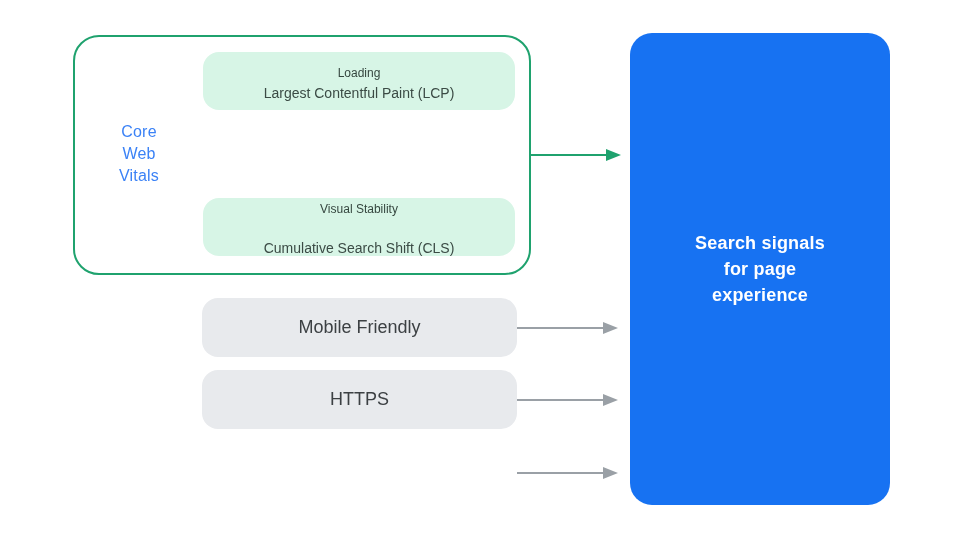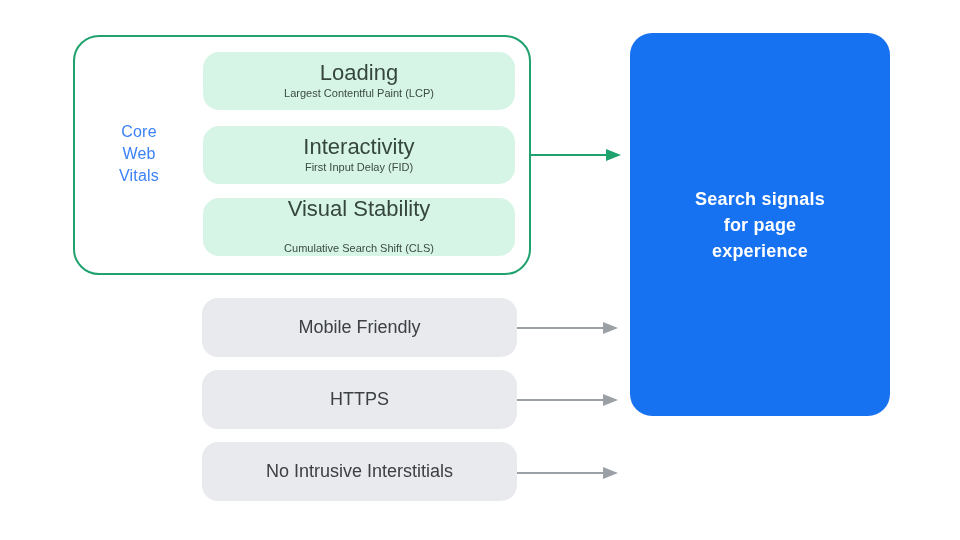--- a/index.html
+++ b/index.html
@@ -43,27 +43,27 @@
     display: flex;
     flex-direction: column;
     align-items: center;
     justify-content: center;
   }
   .mint-pill.p1 { top: 52px; }
   .mint-pill.p2 { top: 126px; }
   .mint-pill.p3 { top: 198px; justify-content: space-between; }
   .pill-title {
     color: #35463F;
-    font-size: 22px;
+    font-size: 12px;
     font-weight: 500;
     line-height: 22px;
   }
   .pill-sub {
     color: #3B4B45;
-    font-size: 11px;
+    font-size: 14px;
     font-weight: 400;
     line-height: 15px;
     margin-top: 2px;
   }
   
   .gray-pill {
     position: absolute;
     left: 202px;
     width: 315px; height: 59px;
     background: #E8EAED;
@@ -83,21 +83,21 @@
   
   .arrow { position: absolute; }
   .arrow.green { left: 531px; top: 148px; }
   .arrow.a1 { left: 517px; top: 321px; }
   .arrow.a2 { left: 517px; top: 393px; }
   .arrow.a3 { left: 517px; top: 466px; }
   
   .blue-panel {
     position: absolute;
     left: 630px; top: 33px;
-    width: 260px; height: 383px;
+    width: 260px; height: 472px;
     background: #1772F2;
     border-radius: 22px;
     display: flex;
     align-items: center;
     justify-content: center;
   }
   .blue-text {
     color: #ffffff;
     text-align: center;
     white-space: pre-line;
@@ -116,46 +116,39 @@
 
   <div class="cwv-label">Core
 Web
 Vitals</div>
 
   <div class="mint-pill p1">
     <div class="pill-title">Loading</div>
     <div class="pill-sub">Largest Contentful Paint (LCP)</div>
   </div>
 
-  <div class="mint-pill p2">
-    <div class="pill-title">Interactivity</div>
-    <div class="pill-sub">First Input Delay (FID)</div>
-  </div>
 
   <div class="mint-pill p3">
     <div class="pill-title">Visual Stability</div>
     <div class="pill-sub">Cumulative Search Shift (CLS)</div>
   </div>
 
   <svg class="arrow green" width="90" height="14" viewBox="0 0 90 14">
     <line x1="0" y1="7" x2="77" y2="7" stroke="#1FA26E" stroke-width="2"></line>
     <polygon points="75,1 90,7 75,13" fill="#1FA26E"></polygon>
   </svg>
 
   <div class="gray-pill g1">
     <div class="gray-pill-label">Mobile Friendly</div>
   </div>
 
   <div class="gray-pill g2">
     <div class="gray-pill-label">HTTPS</div>
   </div>
 
-  <div class="gray-pill g3">
-    <div class="gray-pill-label">No Intrusive Interstitials</div>
-  </div>
 
   <svg class="arrow a1" width="101" height="14" viewBox="0 0 101 14">
     <line x1="0" y1="7" x2="88" y2="7" stroke="#9AA0A6" stroke-width="2"></line>
     <polygon points="86,1 101,7 86,13" fill="#9AA0A6"></polygon>
   </svg>
 
   <svg class="arrow a2" width="101" height="14" viewBox="0 0 101 14">
     <line x1="0" y1="7" x2="88" y2="7" stroke="#9AA0A6" stroke-width="2"></line>
     <polygon points="86,1 101,7 86,13" fill="#9AA0A6"></polygon>
   </svg>

